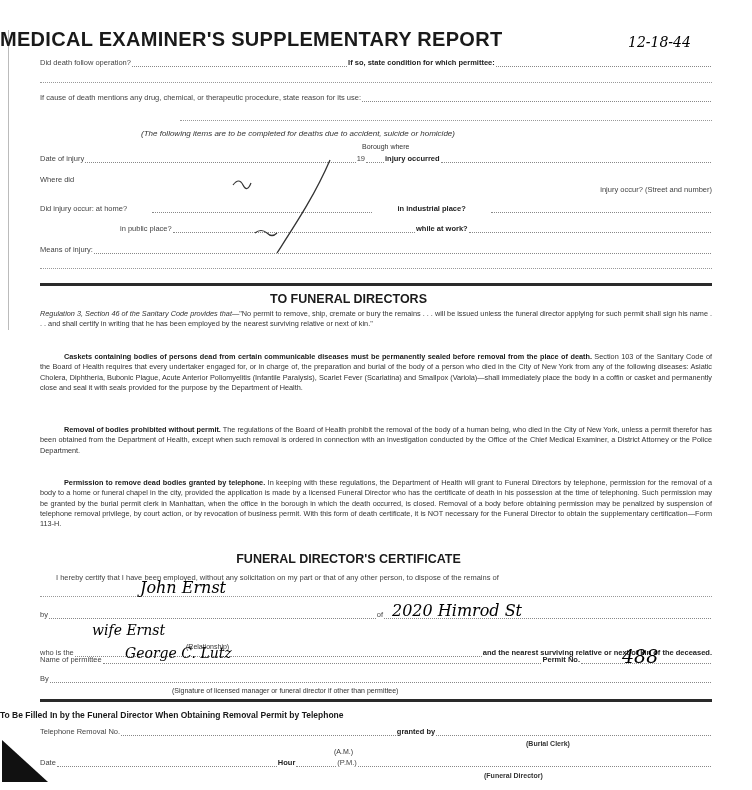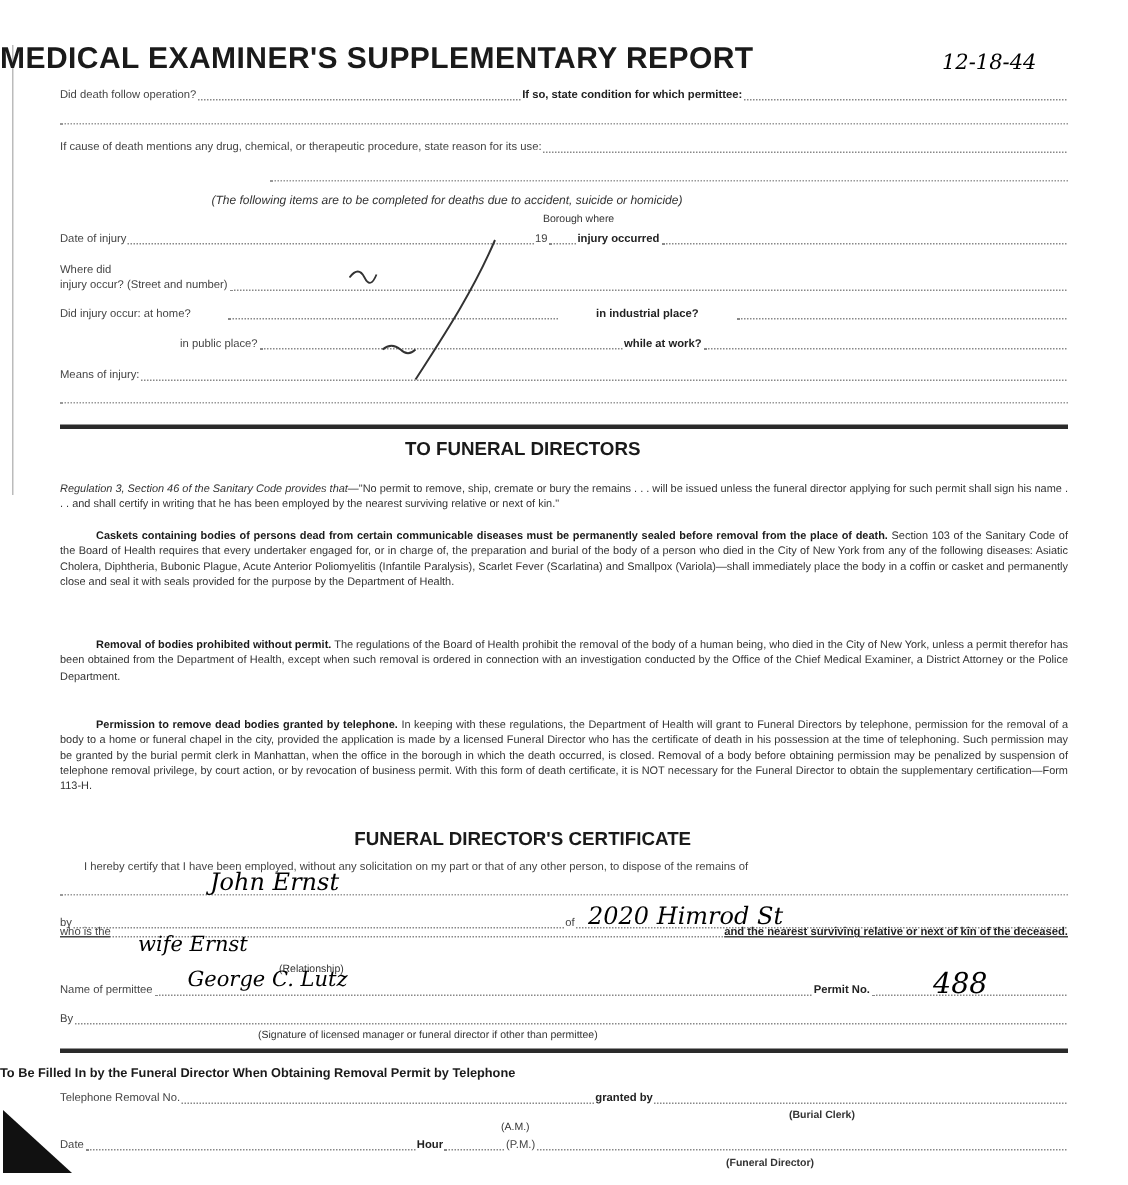--- a/index.html
+++ b/index.html
@@ -54,21 +54,21 @@
 <div class="abs small-center" style="left:362px;top:143px;">Borough where</div>
 <div class="abs row" style="top:154px;">
   <span>Date of injury</span>
   <span class="dots"></span>
   <span>19</span>
   <span class="dots" style="flex:0 0 18px;"></span>
   <b>injury occurred</b>
   <span class="dots"></span>
 </div>
 <div class="abs" style="left:40px;top:175px;font-size:7.5px;color:#444;">Where did</div>
-<div class="abs row" style="top:185px;">
+<div class="abs row" style="top:185px;flex-direction:column;">
   <span>injury occur? (Street and number)</span>
   <span class="dots"></span>
 </div>
 <div class="abs row" style="top:204px;gap:24px;">
   <span>Did injury occur: at home?</span>
   <span class="dots"></span>
   <b>in industrial place?</b>
   <span class="dots"></span>
 </div>
 <div class="abs row" style="top:224px;left:120px;">
@@ -85,21 +85,21 @@
 
 <svg class="abs" style="left:225px;top:155px;" width="120" height="100">
   <path d="M105 5 C90 40 70 70 52 98" stroke="#333" stroke-width="1.3" fill="none"></path>
   <path d="M8 30 q6 -8 10 0 q4 8 8 -2" stroke="#333" stroke-width="1.2" fill="none"></path>
   <path d="M30 78 q6 -5 12 0 q5 5 10 0" stroke="#333" stroke-width="1.2" fill="none"></path>
 </svg>
 
 <div class="abs rule" style="top:283px;"></div>
 
 <div class="abs h2" style="top:292px;">TO FUNERAL DIRECTORS</div>
-<div class="abs para" style="top:309px;margin-top:12px;">
+<div class="abs para" style="top:309px;">
   <i>Regulation 3, Section 46 of the Sanitary Code provides that—</i><span>"No permit to remove, ship, cremate or bury the remains . . . will be issued unless the funeral director applying for such permit shall sign his name . . . and shall certify in writing that he has been employed by the nearest surviving relative or next of kin."</span>
 </div>
 <div class="abs para" style="top:352px;">
   <span class="indent"></span><span class="lead">Caskets containing bodies of persons dead from certain communicable diseases must be permanently sealed before removal from the place of death.</span>
   <span>Section 103 of the Sanitary Code of the Board of Health requires that every undertaker engaged for, or in charge of, the preparation and burial of the body of a person who died in the City of New York from any of the following diseases: Asiatic Cholera, Diphtheria, Bubonic Plague, Acute Anterior Poliomyelitis (Infantile Paralysis), Scarlet Fever (Scarlatina) and Smallpox (Variola)—shall immediately place the body in a coffin or casket and permanently close and seal it with seals provided for the purpose by the Department of Health.</span>
 </div>
 <div class="abs para" style="top:425px;">
   <span class="indent"></span><span class="lead">Removal of bodies prohibited without permit.</span>
   <span>The regulations of the Board of Health prohibit the removal of the body of a human being, who died in the City of New York, unless a permit therefor has been obtained from the Department of Health, except when such removal is ordered in connection with an investigation conducted by the Office of the Chief Medical Examiner, a District Attorney or the Police Department.</span>
 </div>
@@ -114,21 +114,21 @@
 <div class="hand" style="left:140px;top:578px;font-size:16px;">John Ernst</div>
 
 <div class="abs row" style="top:610px;">
   <span>by</span>
   <span class="dots"></span>
   <span>of</span>
   <span class="dots"></span>
 </div>
 <div class="hand" style="left:392px;top:601px;font-size:16px;">2020 Himrod St</div>
 
-<div class="abs row" style="top:616px;text-decoration:underline;">
+<div class="abs row" style="top:648px;">
   <span>who is the</span>
   <span class="dots"></span>
   <b>and the nearest surviving relative or next of kin of the deceased.</b>
 </div>
 <div class="hand" style="left:92px;top:622px;font-size:14px;">wife Ernst</div>
 <div class="abs small-center" style="left:186px;top:643px;">(Relationship)</div>
 
 <div class="abs row" style="top:655px;">
   <span>Name of permittee</span>
   <span class="dots"></span>

